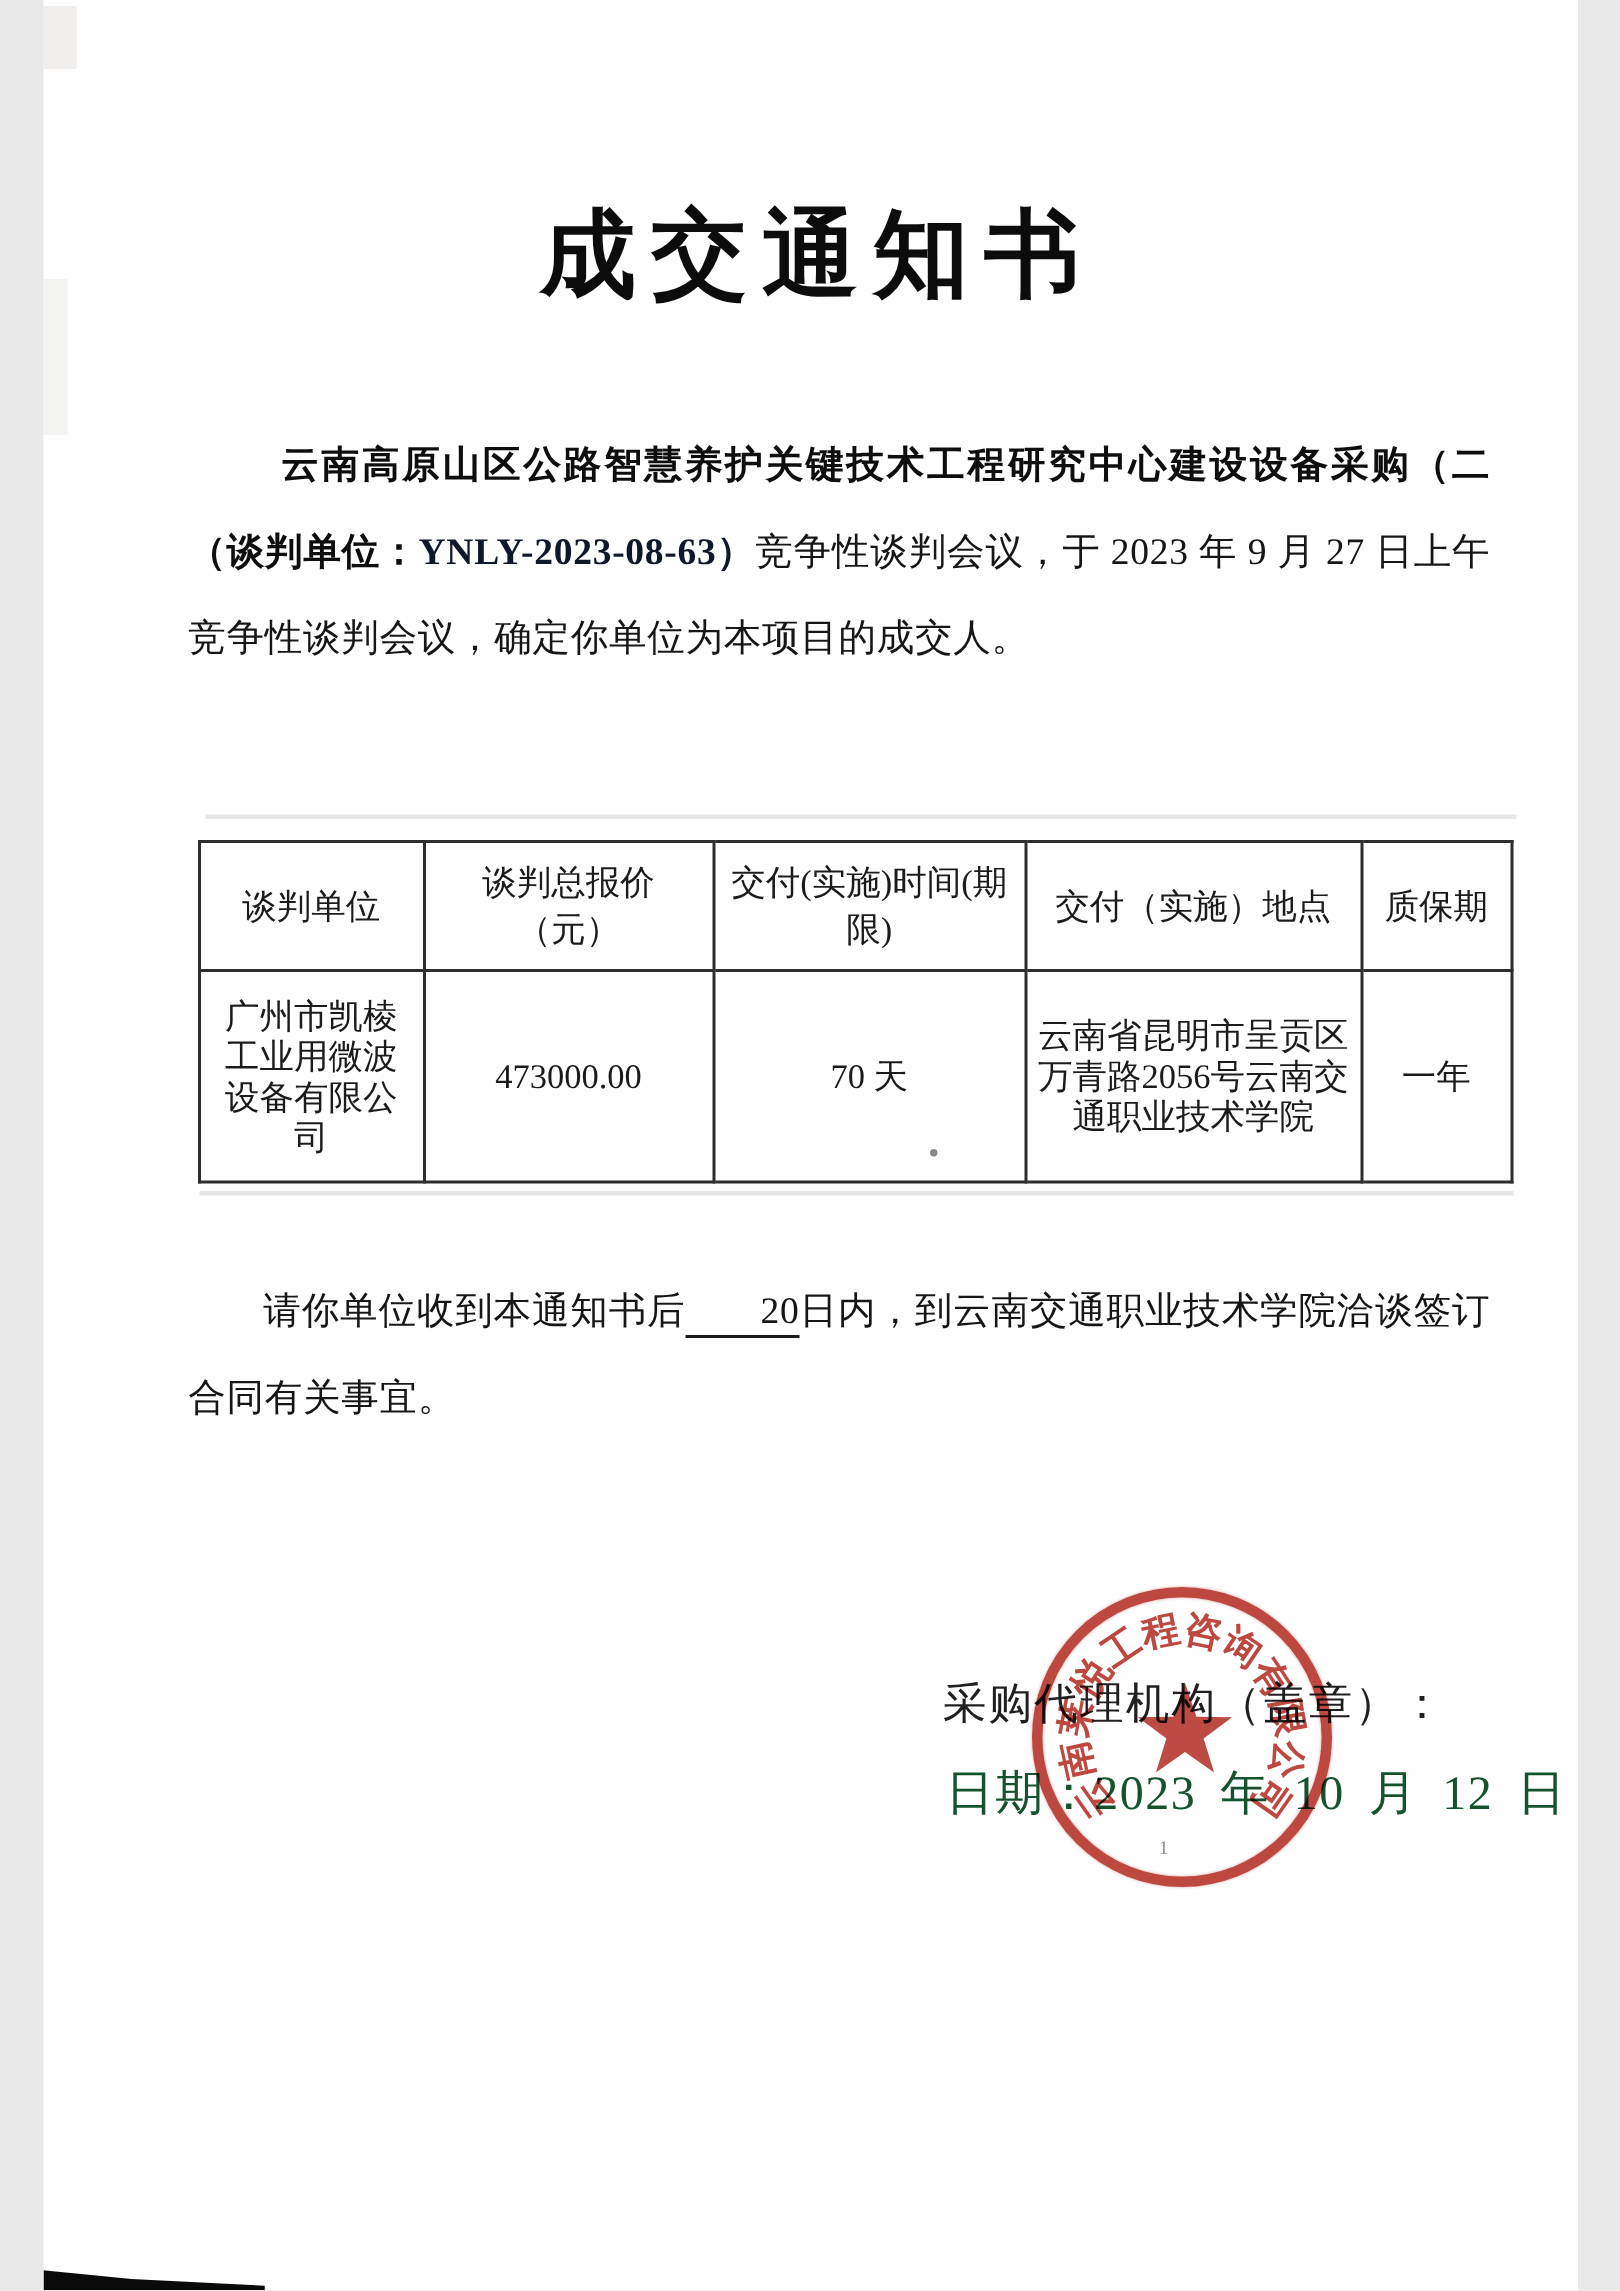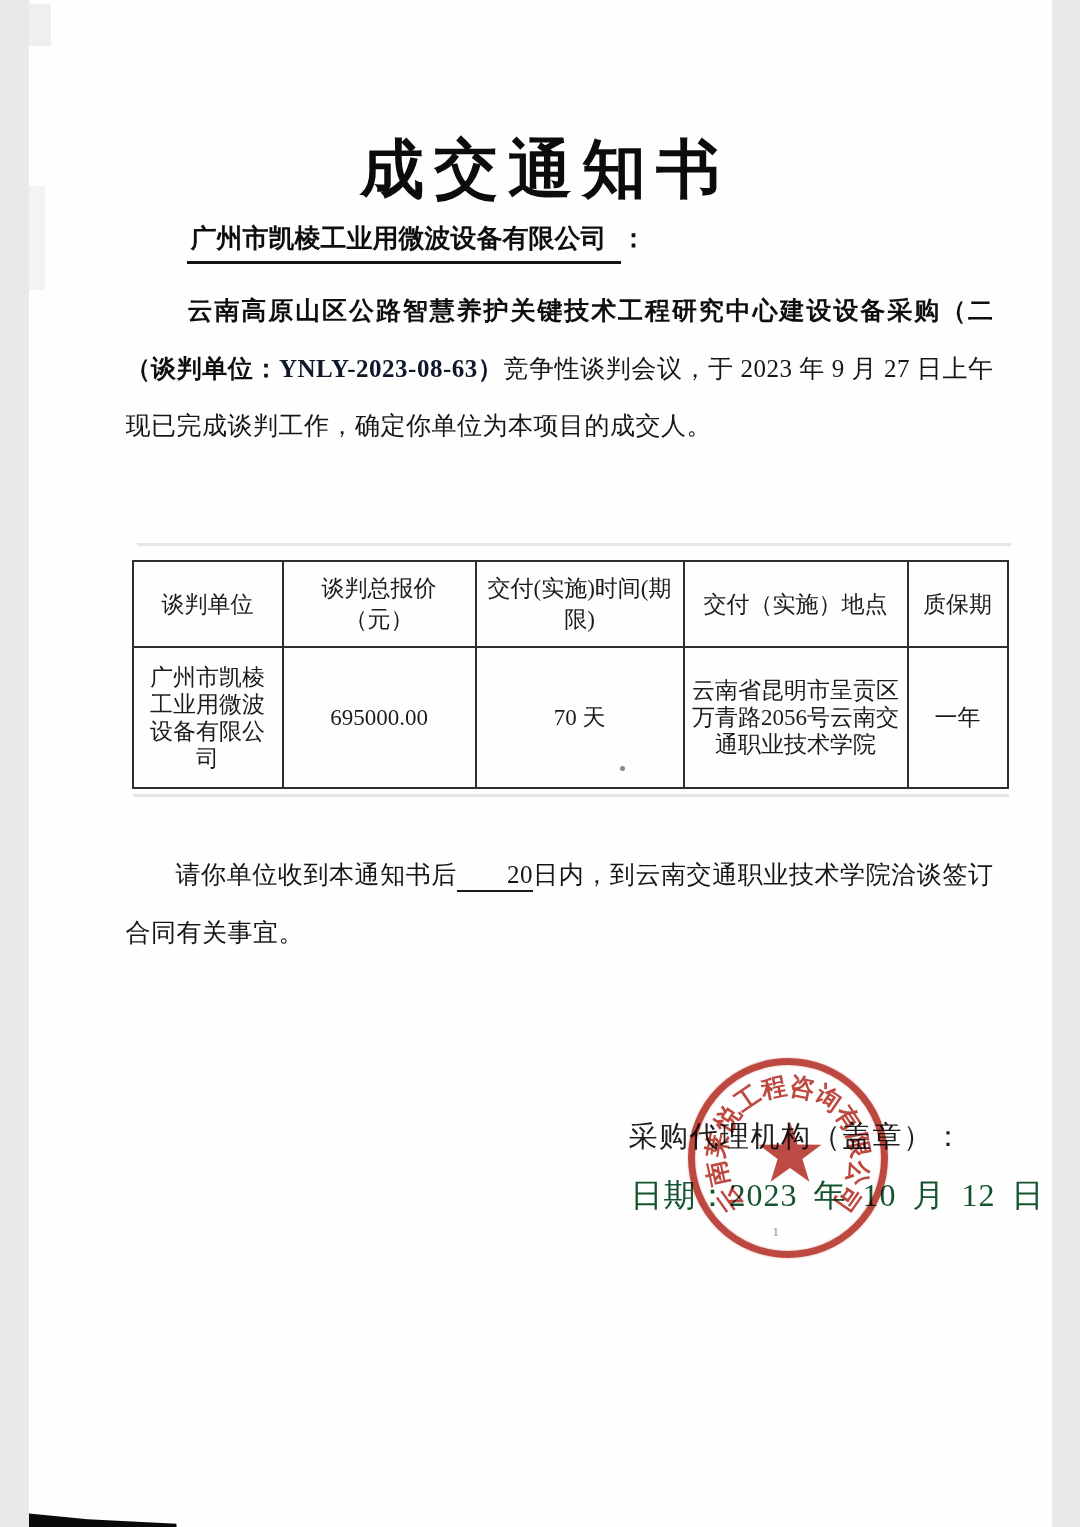--- a/index.html
+++ b/index.html
@@ -143,28 +143,25 @@
   <div class="art art-corner-tl"></div>
   <div class="art art-edge-l"></div>
   <div class="art art-edge-r"></div>
   <div class="art art-wedge-bl"></div>
   <div class="art art-table-shadow-top"></div>
   <div class="art art-table-shadow-bottom"></div>
   <div class="art art-dot"></div>
 
   <div class="doc-title">成交通知书</div>
 
-  <div class="addressee">
-    <span class="uline">广州市凯棱工业用微波设备有限公司</span><span>：</span>
-  </div>
 
   <div class="intro">
     <span class="ln just indent1 b-sans">云南高原山区公路智慧养护关键技术工程研究中心建设设备采购（二次）</span>
     <span class="ln just"><span class="b-sans">（谈判单位：</span><span class="b-serif">YNLY-2023-08-63）</span><span>竞争性谈判会议，于 2023 年 9 月 27 日上午</span></span>
-    <span class="ln">现已完成谈判工作，确定你单位为本项目的成交人。</span>
+    <span class="ln">竞争性谈判会议，确定你单位为本项目的成交人。</span>
   </div>
 
   <table class="award-table">
     <colgroup>
       <col class="c1">
         <col class="c2">
         <col class="c3">
         <col class="c4">
         <col class="c5">
     </colgroup>
@@ -183,21 +180,21 @@
       </th>
       <th>
         <div>交付（实施）地点</div>
       </th>
       <th>
         <div>质保期</div>
       </th>
     </tr>
     <tr class="row-data">
       <td>广州市凯棱工业用微波设备有限公司</td>
-      <td>695000.00</td>
+      <td>473000.00</td>
       <td>70 天</td>
       <td>云南省昆明市呈贡区万青路2056号云南交通职业技术学院</td>
       <td>一年</td>
     </tr>
   </tbody>
     </table>
 
   <div class="notice">
     <span class="ln just indent2"><span>请你单位收到本通知书后</span><span class="blank">20</span><span>日内，到云南交通职业技术学院洽谈签订</span></span>
     <span class="ln">合同有关事宜。</span>

